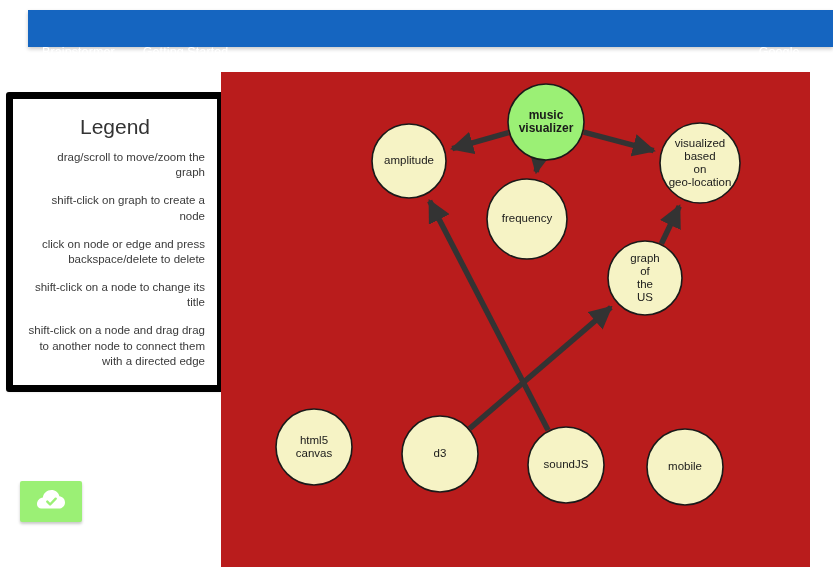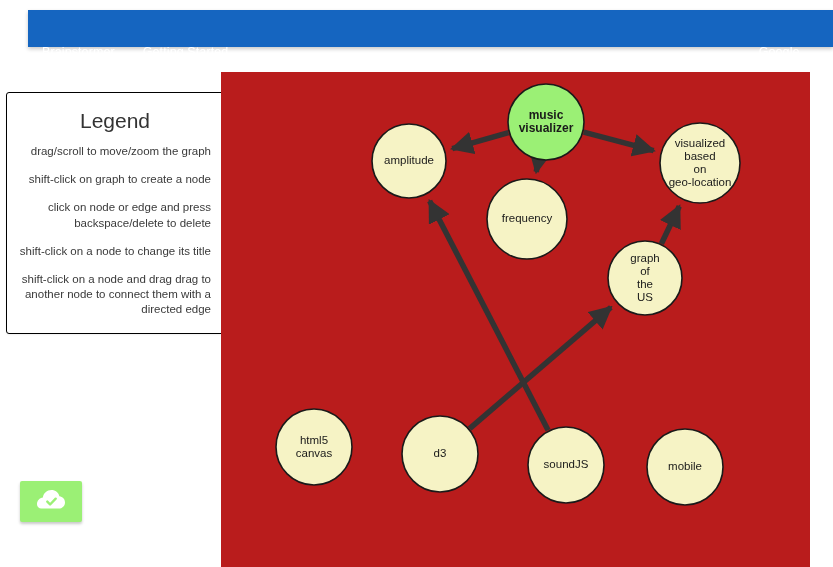--- a/index.html
+++ b/index.html
@@ -57,21 +57,21 @@
     padding-right: 16px;
   }
 
   
   .legend {
     position: absolute;
     left: 6px;
     top: 92px;
     width: 218px;
     background: #ffffff;
-    border: 1px solid #000000;
+    border: 7px solid #000000;
     border-radius: 3px;
     box-shadow: 0 1px 2px rgba(0,0,0,0.06);
     padding: 12px 10px 14px 10px;
     box-sizing: border-box;
   }
   .legend-title {
     text-align: center;
     font-size: 21px;
     color: #333333;
     font-weight: 400;

